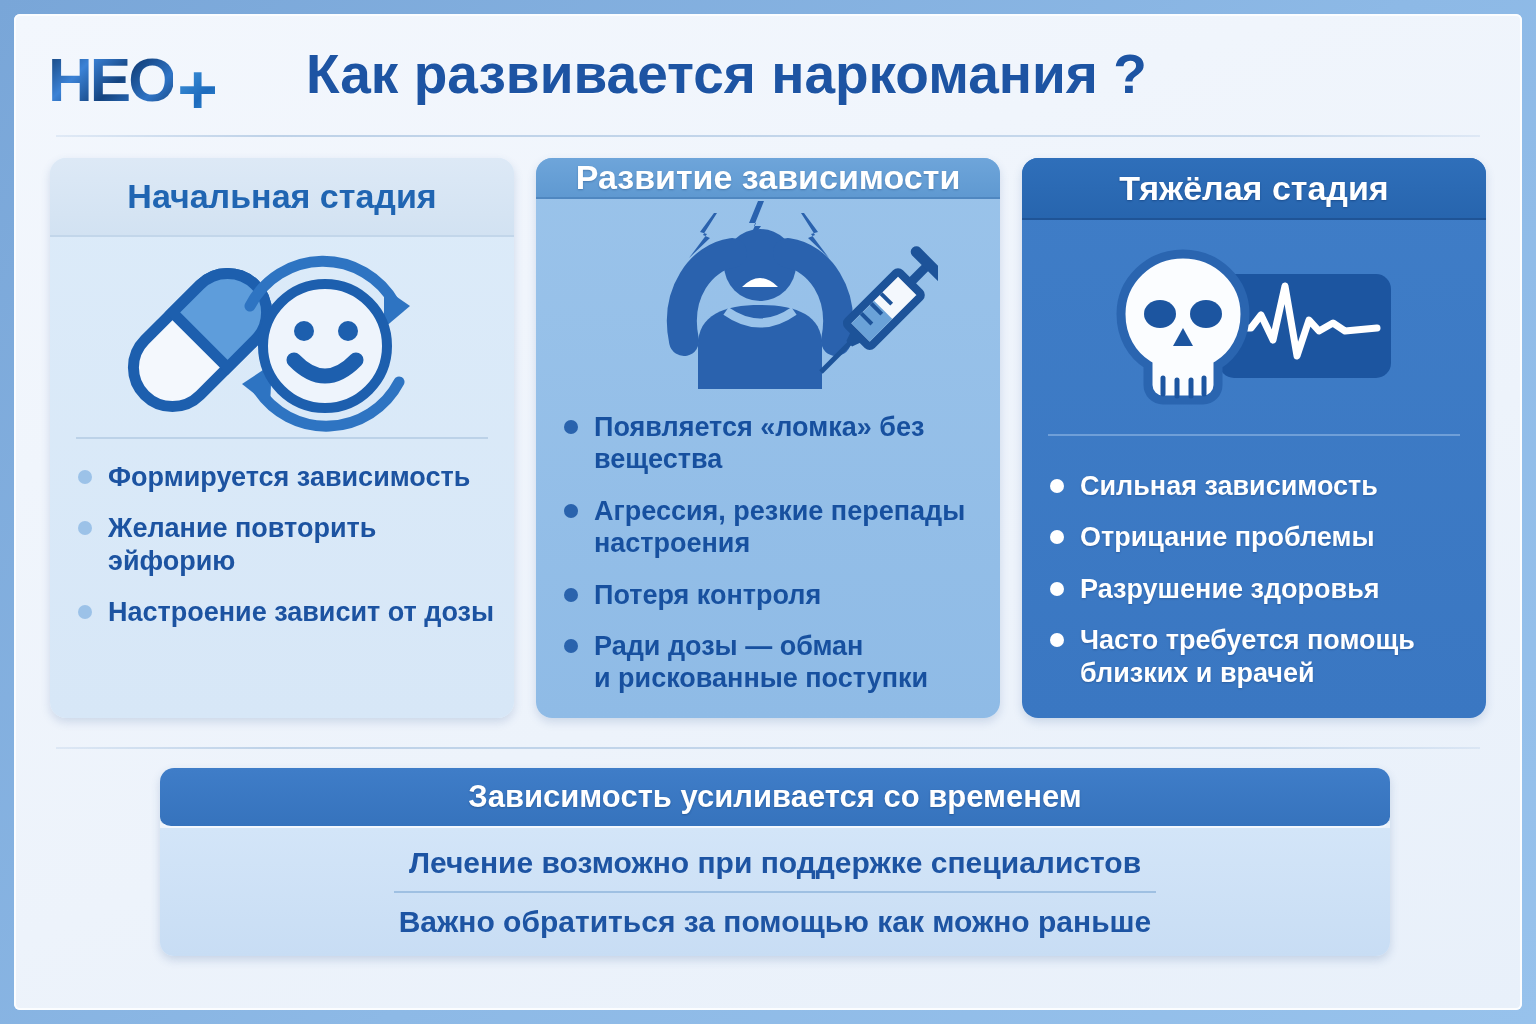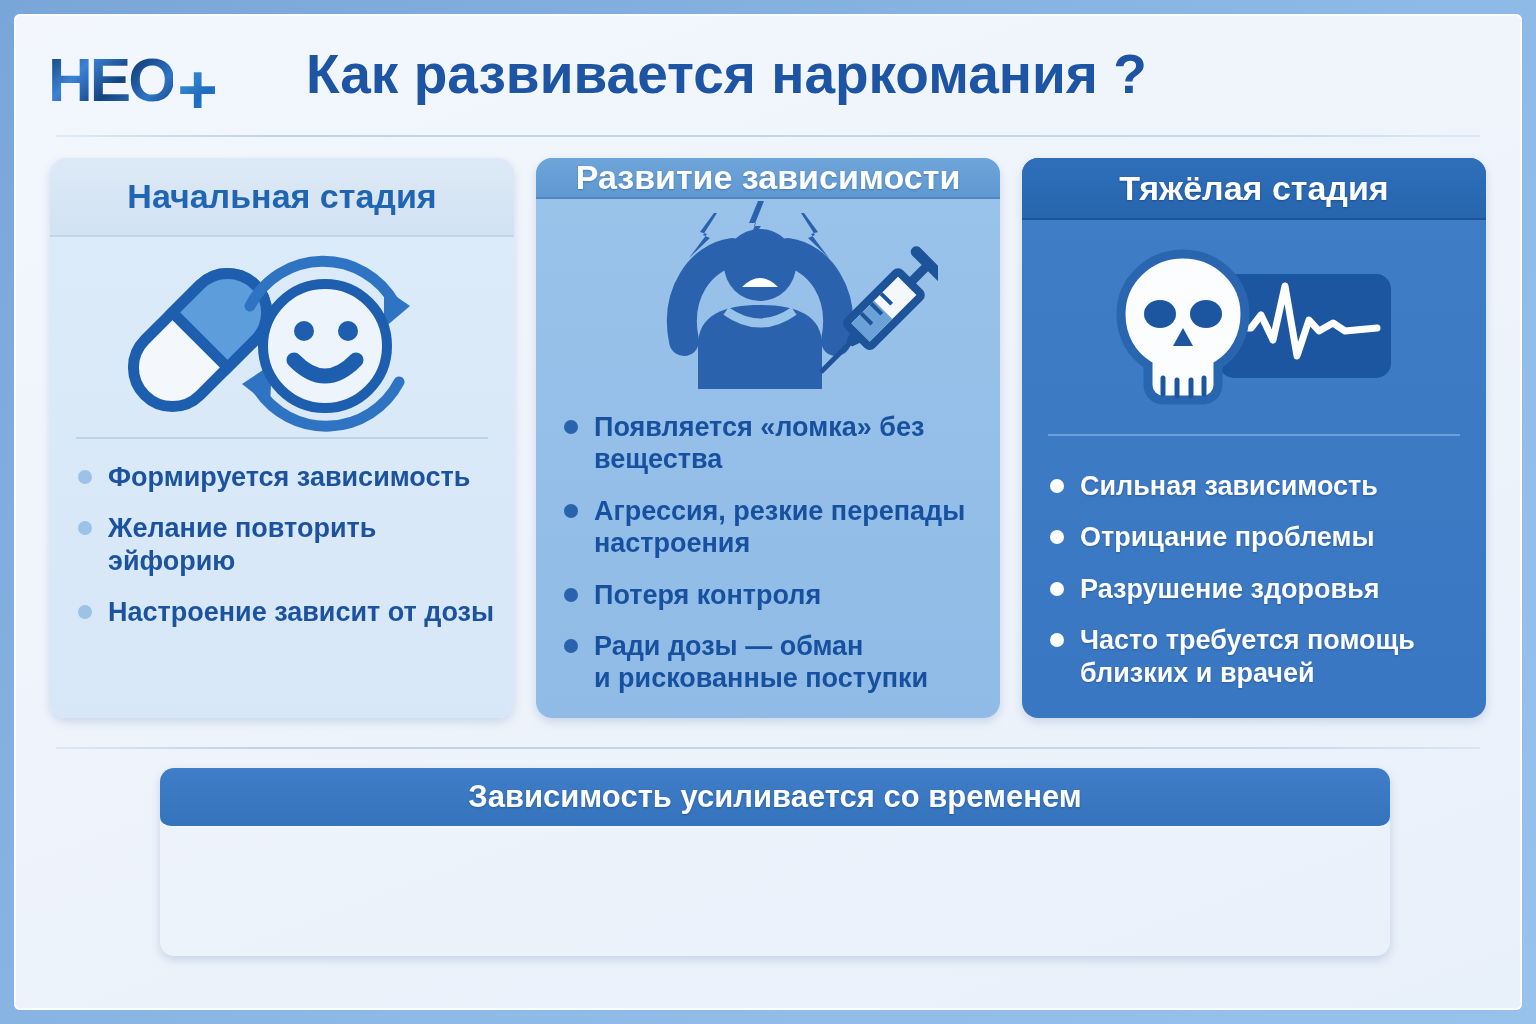--- a/index.html
+++ b/index.html
@@ -231,15 +231,20 @@
           </li>
       </ul>
     </section>
 
   </div>
 
   <div class="rule rule2"></div>
 
   <div class="footer-box">
     <div class="footer-bar">Зависимость усиливается со временем</div>
+    <div class="footer-body">
+      <div class="footer-line">Лечение возможно при поддержке специалистов</div>
+      <div class="footer-sep"></div>
+      <div class="footer-line">Важно обратиться за помощью как можно раньше</div>
+    </div>
   </div>
 
 </div>
 
 </body></html>

